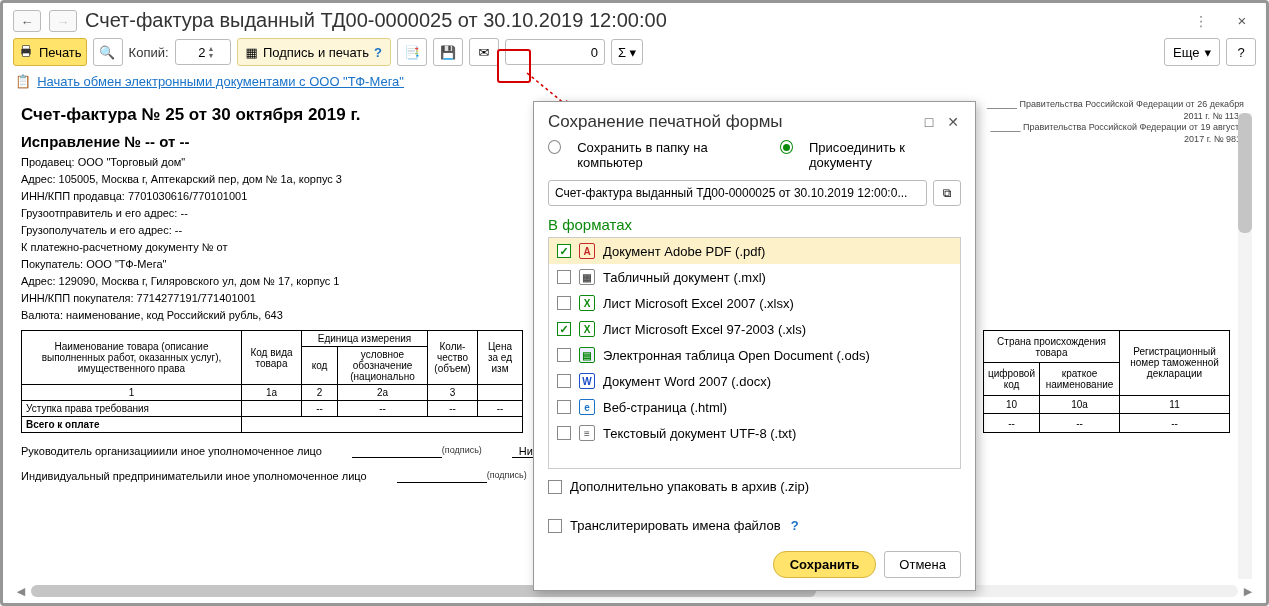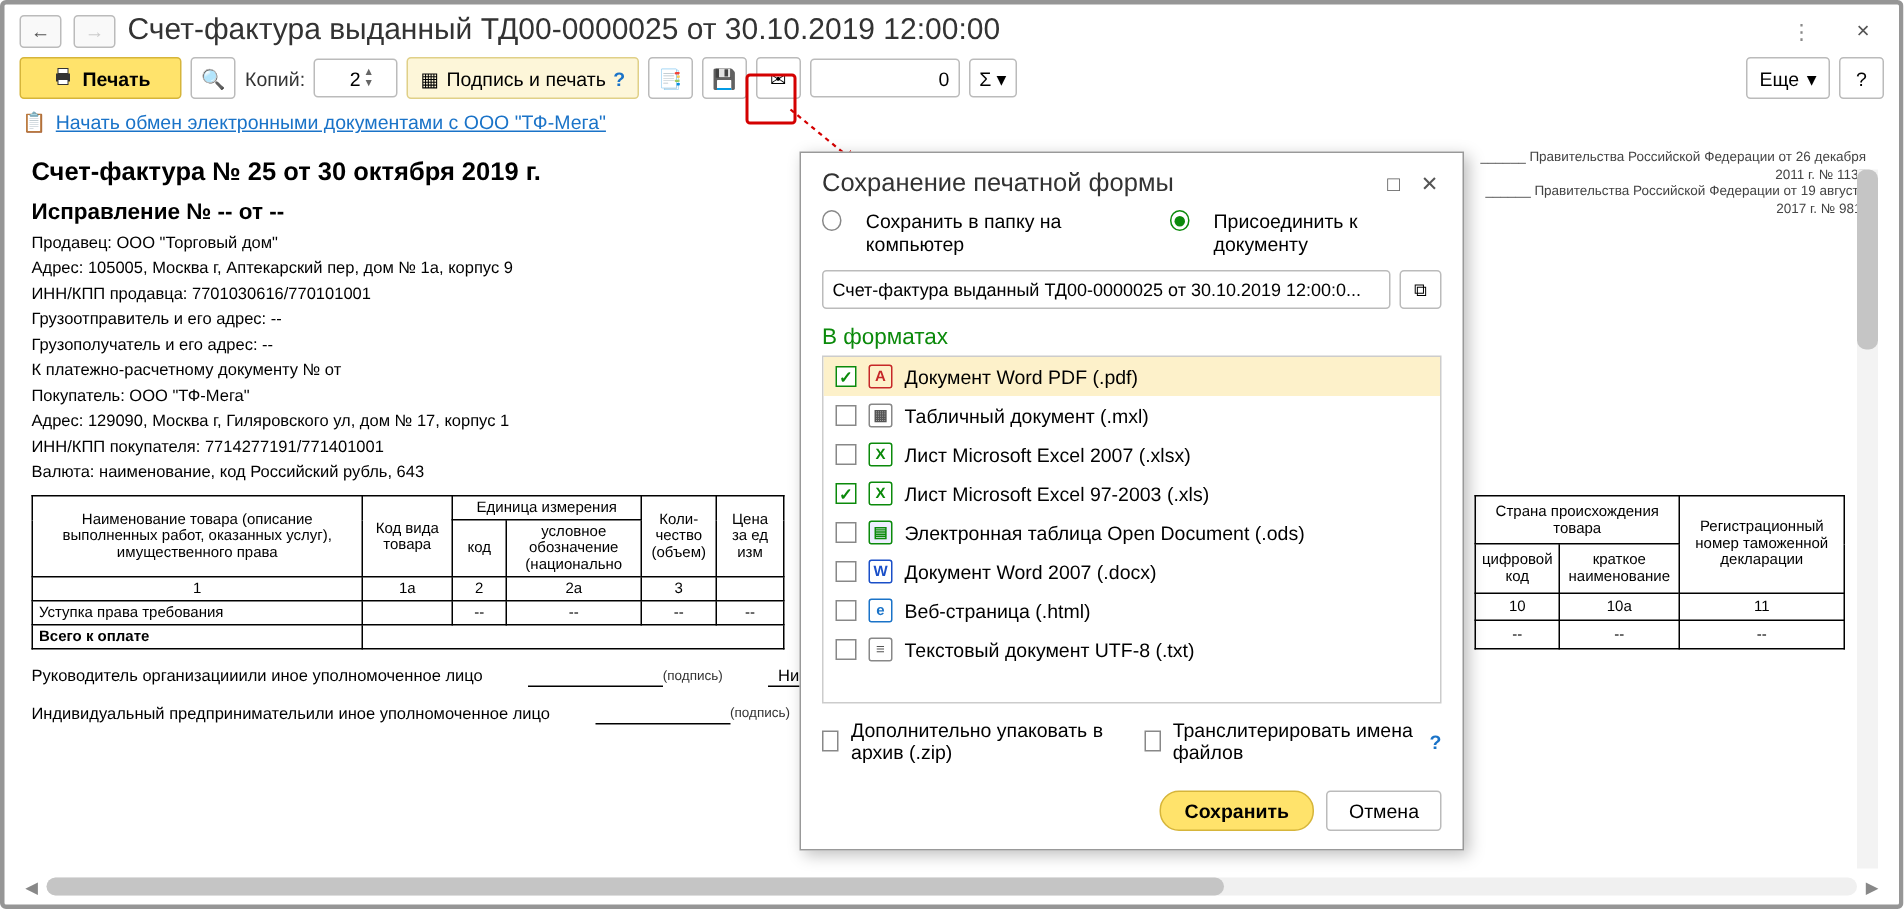--- a/index.html
+++ b/index.html
@@ -4,21 +4,21 @@
 <style>
 *{box-sizing:border-box;font-family:Arial,sans-serif}
 body{margin:0;background:#fff;overflow:hidden}
 .frame{width:1269px;height:606px;border:3px solid #969696;border-radius:4px;position:relative;background:#fff;padding:4px}
 .topbar{display:flex;align-items:center;gap:8px;padding:2px 6px}
 .nav-btn{width:28px;height:22px;border:1px solid #bbb;background:#f9f9f9;border-radius:3px;display:flex;align-items:center;justify-content:center;cursor:pointer;font-size:13px;color:#555}
 .title{font-size:20px;font-weight:400;color:#333;flex:1}
 .title-dots{letter-spacing:2px;color:#888;font-size:14px;margin-right:10px}
 .toolbar{display:flex;align-items:center;gap:6px;padding:4px 6px}
 .btn{height:28px;border:1px solid #bbb;background:#fff;border-radius:3px;display:flex;align-items:center;padding:0 8px;gap:5px;cursor:pointer;font-size:13px}
-.btn-print{background:#ffe36b;border-color:#d6b53a;font-weight:bold;padding:0 20px}
+.btn-print{background:#ffe36b;border-color:#d6b53a;font-weight:normal;padding:0 4px}
 .btn-sign{background:#fdf6d9;border-color:#e0d088}
 .btn-q{color:#1a73c8;font-weight:bold}
 .btn-icon{width:30px;justify-content:center;padding:0}
 .spinner{width:56px;height:26px;border:1px solid #bbb;border-radius:3px;display:flex;align-items:center;position:relative}
 .spinner input{width:32px;border:none;text-align:right;font-size:13px;padding:0 2px;outline:none}
 .spinner .arrows{display:flex;flex-direction:column;width:14px;font-size:7px;color:#666;line-height:1}
 .label{font-size:13px;color:#333}
 .num-field{width:100px;height:26px;border:1px solid #bbb;border-radius:3px;text-align:right;padding:0 6px;font-size:13px}
 .sigma{width:32px;height:26px}
 .more{margin-left:auto}
@@ -60,21 +60,21 @@
 .chk.on::after{content:"✓"}
 .chk.on{border-color:#0b8a0b}
 .fico{width:16px;height:16px;display:inline-flex;align-items:center;justify-content:center;font-size:10px;font-weight:bold;border:1px solid;border-radius:2px}
 .fi-pdf{color:#c62828;border-color:#c62828}
 .fi-mxl{color:#555;border-color:#888}
 .fi-xls{color:#0b8a0b;border-color:#0b8a0b}
 .fi-ods{color:#0b8a0b;border-color:#0b8a0b;background:#eef}
 .fi-doc{color:#1a4fc8;border-color:#1a4fc8}
 .fi-htm{color:#1a73c8;border-color:#1a73c8}
 .fi-txt{color:#555;border-color:#888}
-.extra-opts{padding:10px 14px;display:flex;flex-direction:row;gap:8px}
+.extra-opts{padding:10px 14px;display:flex;flex-direction:column;gap:24px}
 .opt-row{display:flex;align-items:center;gap:8px}
 .dlg-foot{display:flex;justify-content:flex-end;gap:8px;padding:8px 14px 12px}
 .btn-save{background:#ffe36b;border:1px solid #d6b53a;font-weight:bold;padding:5px 16px;border-radius:13px;cursor:pointer;font-size:13px}
 .btn-cancel{background:#fff;border:1px solid #bbb;padding:5px 14px;border-radius:3px;cursor:pointer;font-size:13px}
 .save-redbox{position:absolute;left:494px;top:46px;width:34px;height:34px;border:2px solid #d40000;border-radius:3px;pointer-events:none;z-index:5}
 .icon-svg{width:16px;height:16px}
 .vscroll{position:absolute;right:14px;top:110px;bottom:24px;width:14px;background:#f3f3f3}
 .vscroll .vt{position:absolute;top:0;left:0;right:0;height:120px;background:#c5c5c5;border-radius:6px}
 </style>
 </head>
@@ -147,21 +147,21 @@
   </div>
 
   <div class="doc-wrap">
     <div class="gov-note">
       <div>______ Правительства Российской Федерации от 26 декабря 2011 г. № 1137</div>
         <div>______ Правительства Российской Федерации от 19 августа 2017 г. № 981)</div>
     </div>
     <div class="doc-title">Счет-фактура № 25 от 30 октября 2019 г.</div>
     <div class="doc-sub">Исправление № -- от --</div>
     <div class="doc-line">Продавец: ООО "Торговый дом"</div>
-    <div class="doc-line">Адрес: 105005, Москва г, Аптекарский пер, дом № 1а, корпус 9</div>
+    <div class="doc-line">Адрес: 105005, Москва г, Аптекарский пер, дом № 1а, корпус 3</div>
     <div class="doc-line">ИНН/КПП продавца: 7701030616/770101001</div>
     <div class="doc-line">Грузоотправитель и его адрес: --</div>
     <div class="doc-line">Грузополучатель и его адрес: --</div>
     <div class="doc-line">К платежно-расчетному документу №    от</div>
     <div class="doc-line">Покупатель: ООО "ТФ-Мега"</div>
     <div class="doc-line">Адрес: 129090, Москва г, Гиляровского ул, дом № 17, корпус 1</div>
     <div class="doc-line">ИНН/КПП покупателя: 7714277191/771401001</div>
     <div class="doc-line">Валюта: наименование, код Российский рубль, 643</div>
 
     <div style="display:flex;gap:460px">
@@ -281,21 +281,21 @@
     </div>
     <div class="file-row">
       <input value="Счет-фактура выданный ТД00-0000025 от 30.10.2019 12:00:0..." style="">
       <button class="fbtn">⧉</button>
     </div>
     <div class="sect-title">В форматах</div>
     <div class="fmt-list" id="fmt-list">
         <div class="fmt-item sel">
           <span class="chk on"></span>
     <span class="fico fi-pdf">A</span>
-    <span>Документ Word PDF (.pdf)</span>
+    <span>Документ Adobe PDF (.pdf)</span>
         </div>
         <div class="fmt-item">
           <span class="chk"></span>
     <span class="fico fi-mxl">▦</span>
     <span>Табличный документ (.mxl)</span>
         </div>
         <div class="fmt-item">
           <span class="chk"></span>
     <span class="fico fi-xls">X</span>
     <span>Лист Microsoft Excel 2007 (.xlsx)</span>

